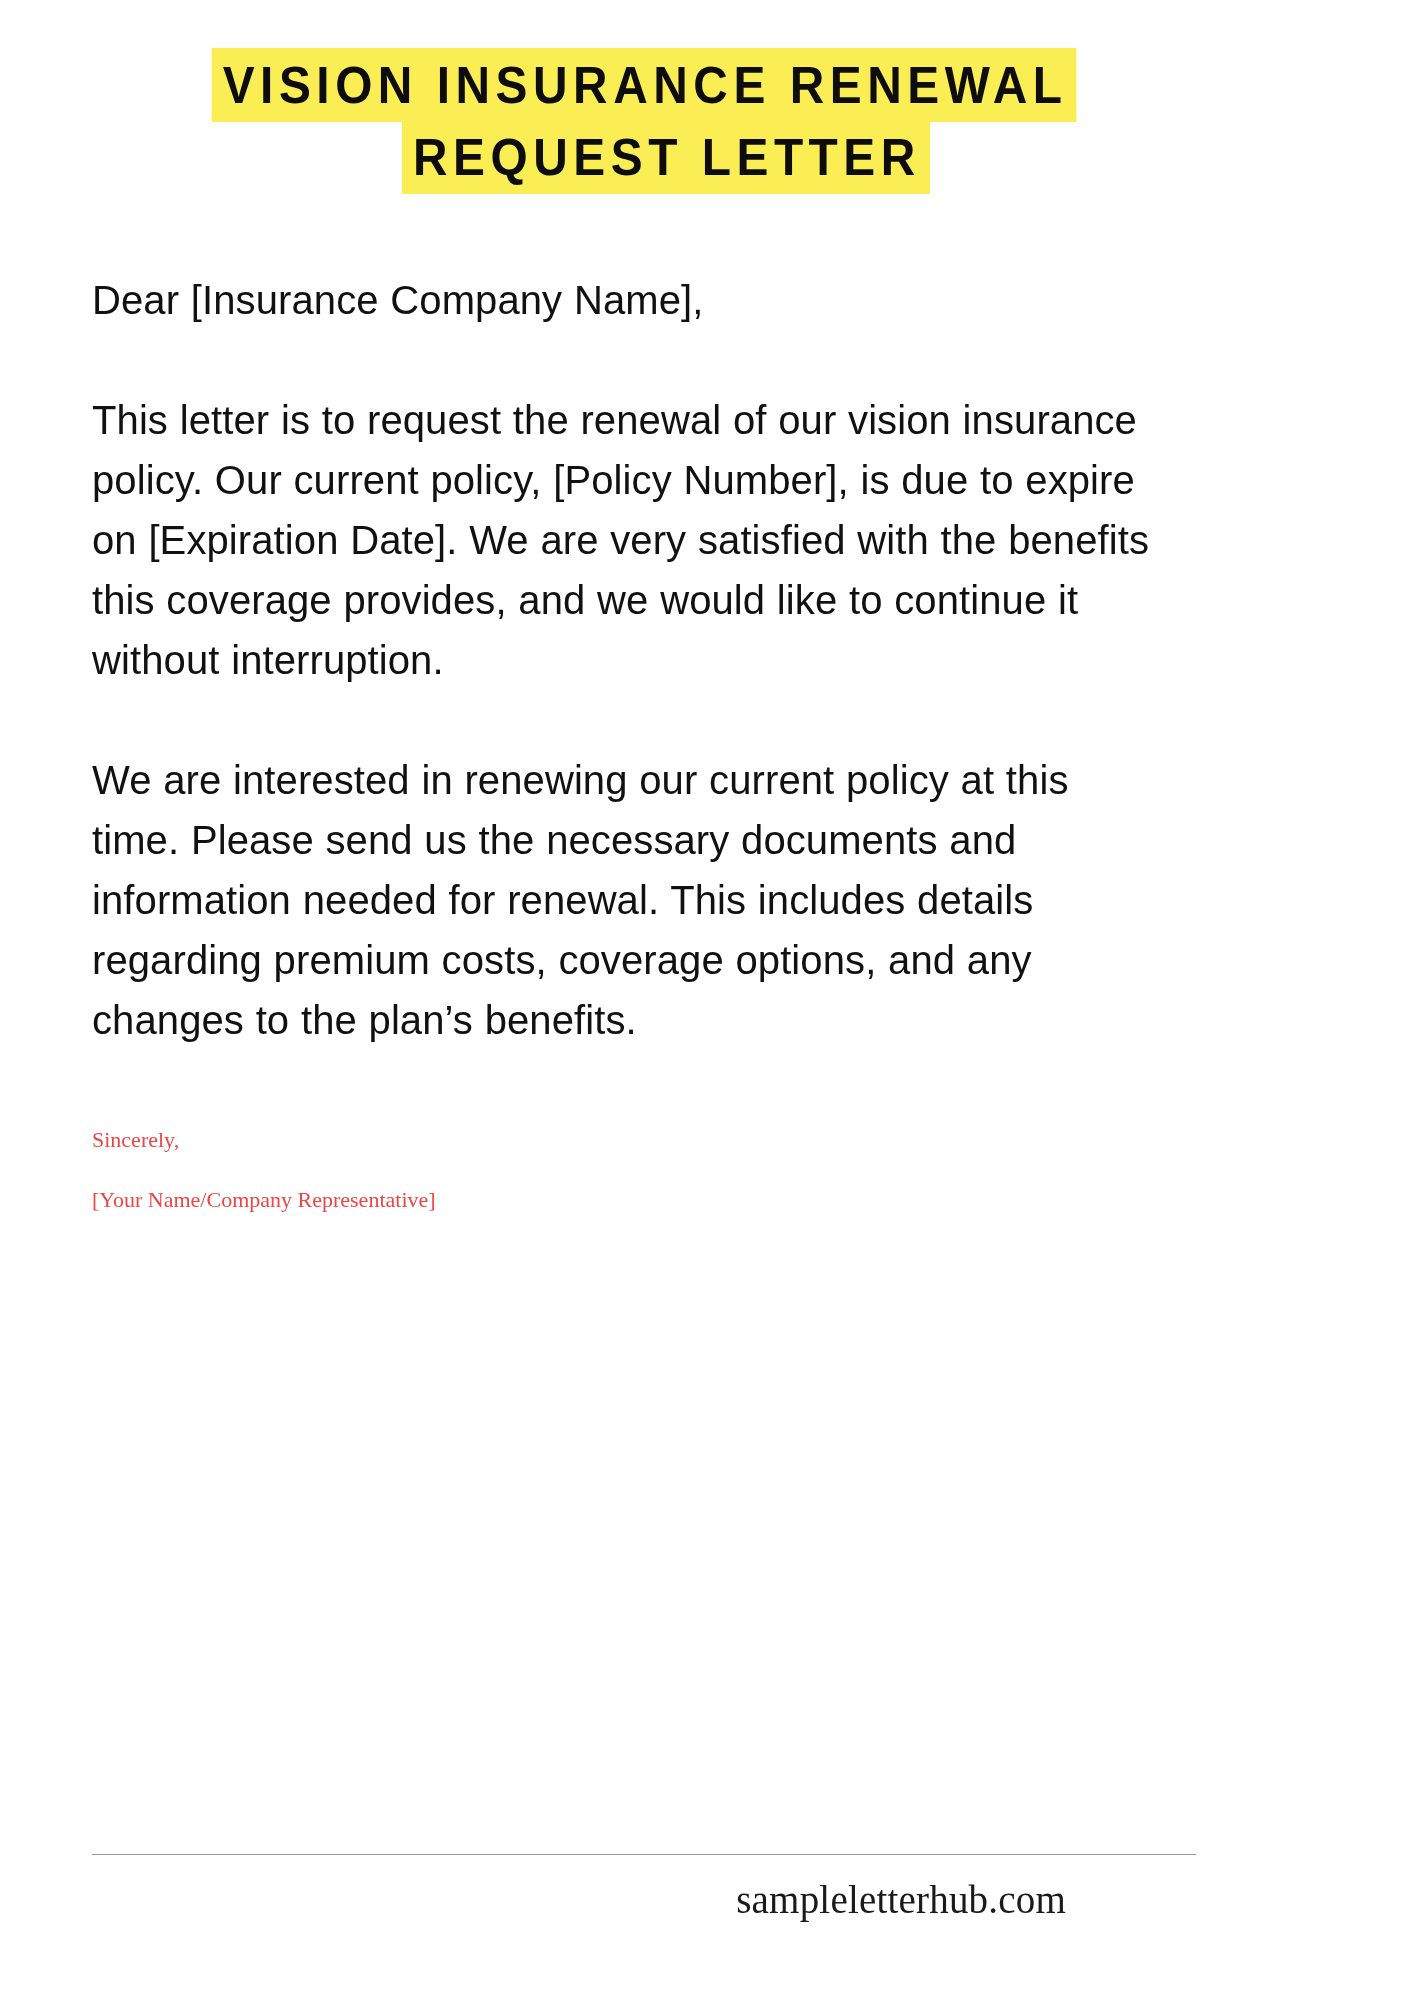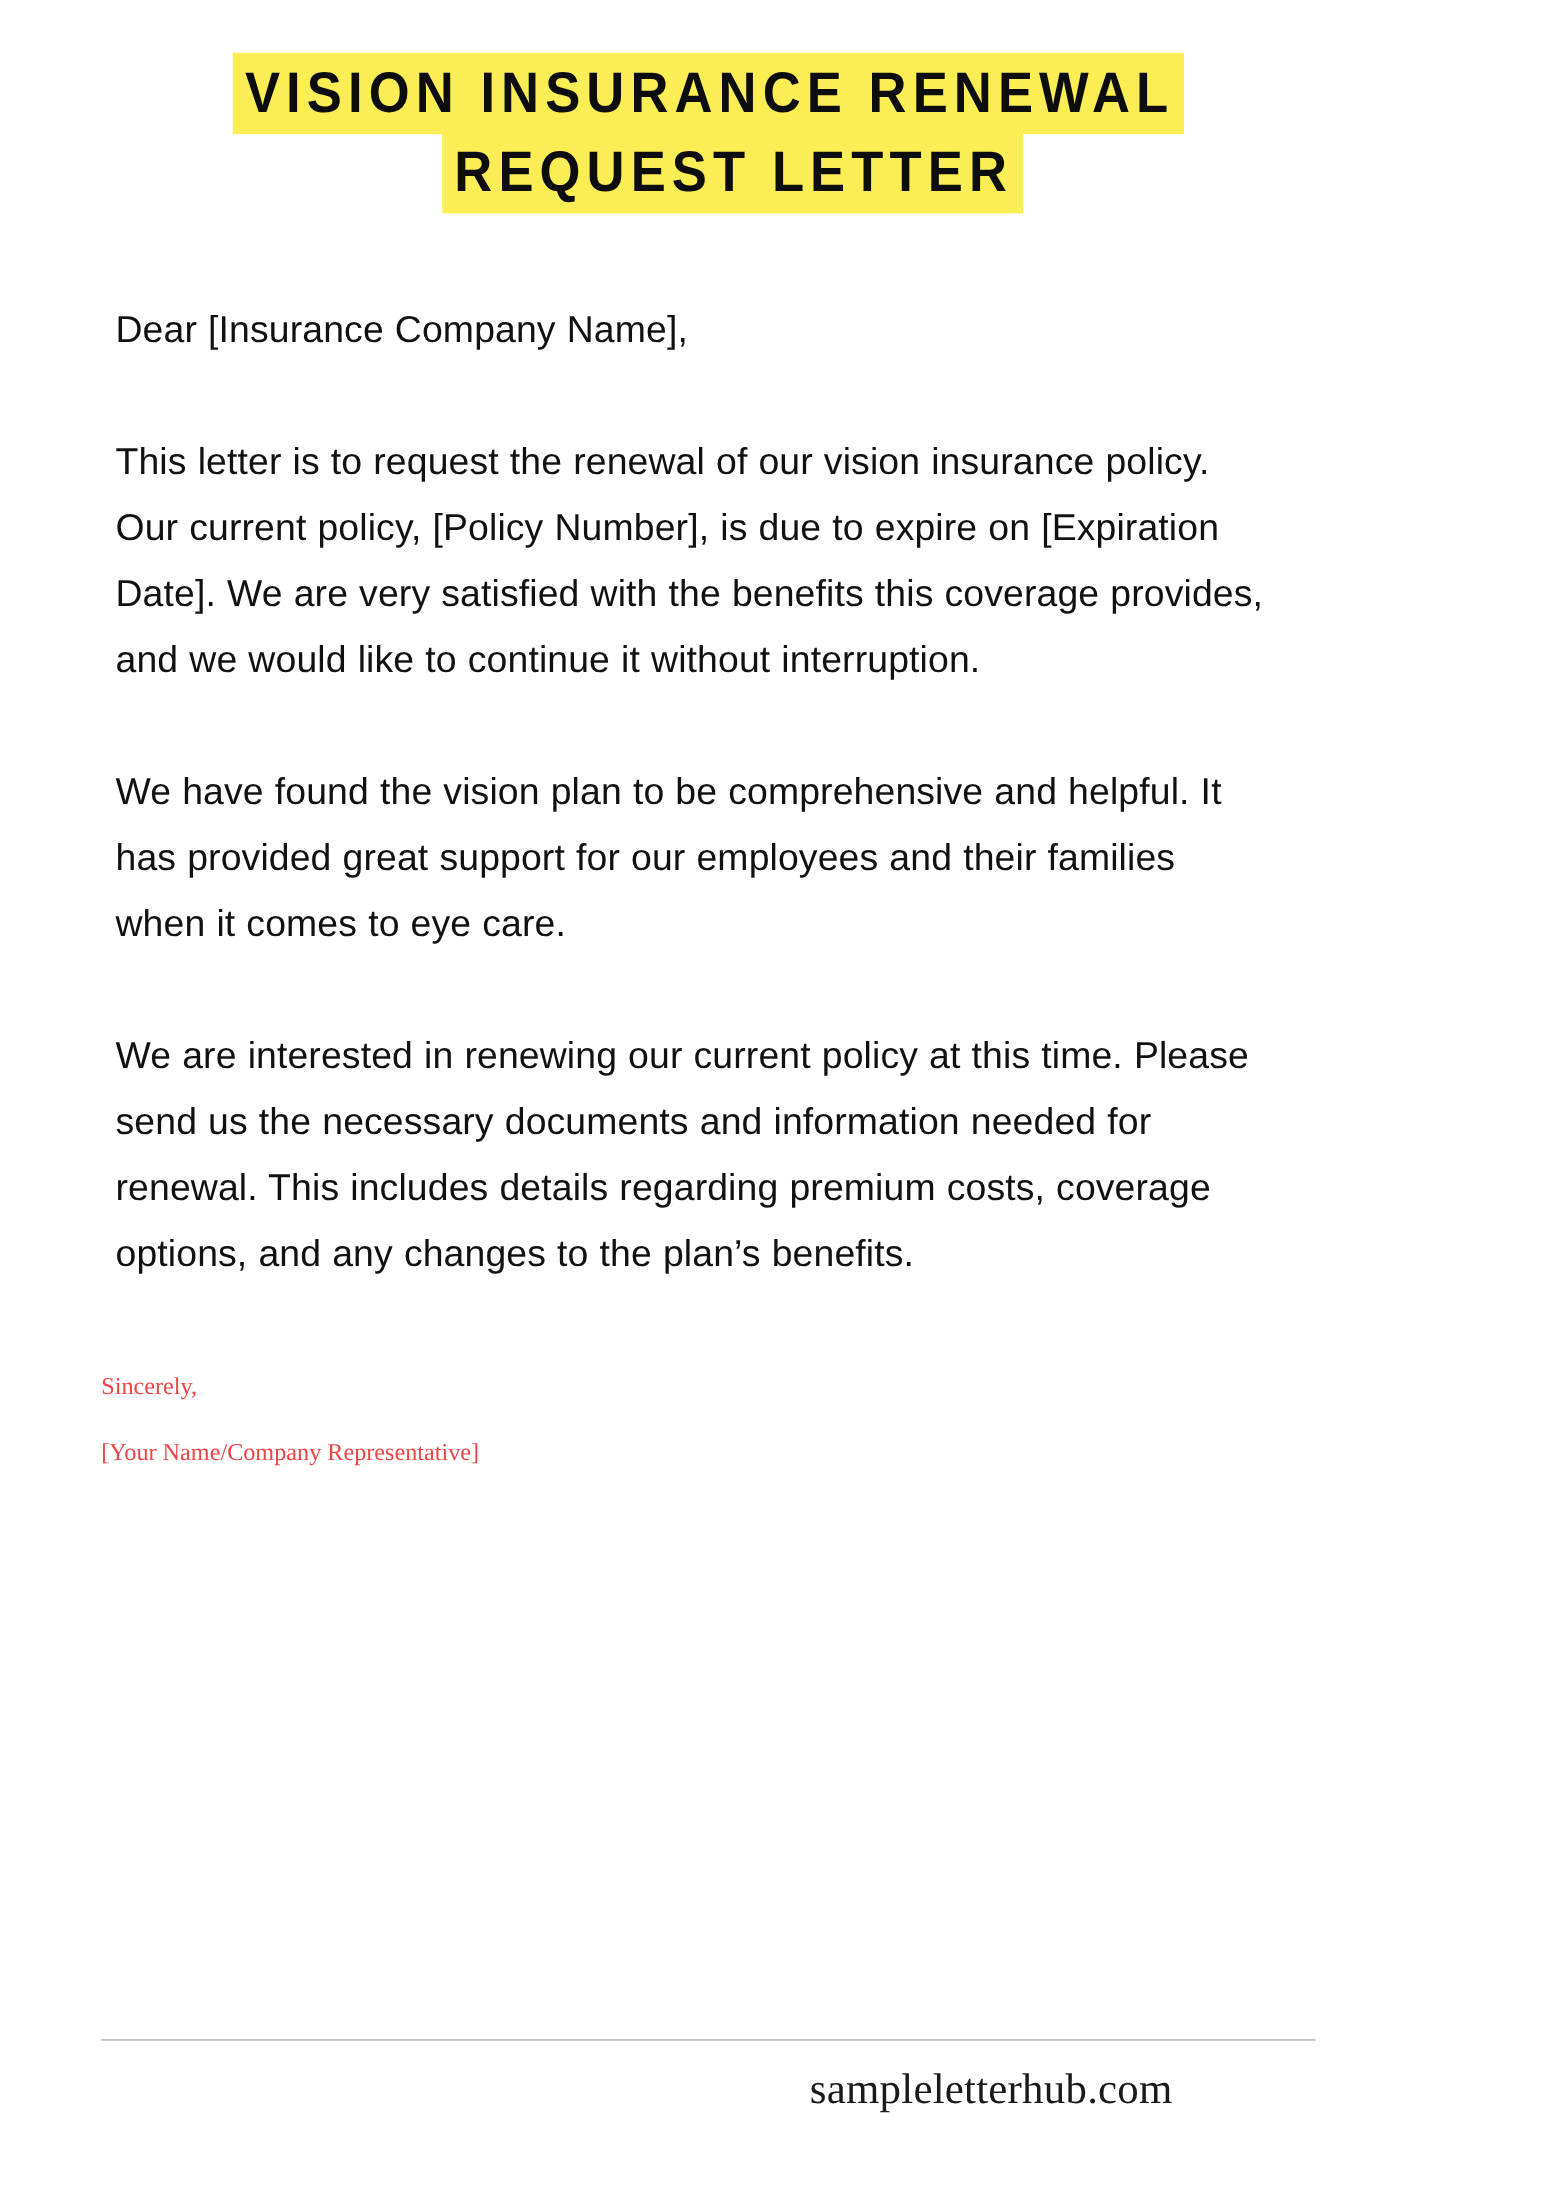--- a/index.html
+++ b/index.html
@@ -53,24 +53,24 @@
   
   .letter-body {
     position: absolute;
     left: 92px;
     top: 270px;
     width: 1060px;
   }
   .para {
     font-family: "Liberation Sans", sans-serif;
     font-weight: 400;
-    font-size: 34px;
+    font-size: 40px;
     line-height: 60px;
     color: #111111;
-    margin: 0 0 60px 13px;
+    margin: 0 0 60px 0;
     letter-spacing: 0.1px;
     text-align: left;
     word-spacing: 0.5px;
   }
   .greeting { margin-bottom: 60px; }
 
   .signoff {
     font-family: Liberation Serif, serif;
     font-weight: 400;
     font-size: 22px;
@@ -114,21 +114,20 @@
       <span class="title-line title-line-2">REQUEST LETTER</span>
     </div>
   </div>
 
   <div class="letter-body">
 
     <p class="para greeting">Dear [Insurance Company Name],</p>
 
     <p class="para">This letter is to request the renewal of our vision insurance policy. Our current policy, [Policy Number], is due to expire on [Expiration Date]. We are very satisfied with the benefits this coverage provides, and we would like to continue it without interruption.</p>
 
-    <p class="para">We have found the vision plan to be comprehensive and helpful. It has provided great support for our employees and their families when it comes to eye care.</p>
 
     <p class="para">We are interested in renewing our current policy at this time. Please send us the necessary documents and information needed for renewal. This includes details regarding premium costs, coverage options, and any changes to the plan’s benefits.</p>
 
     <p class="signoff">Sincerely,</p>
 
     <p class="signoff">[Your Name/Company Representative]</p>
 
   </div>
 
   <div class="footer">

